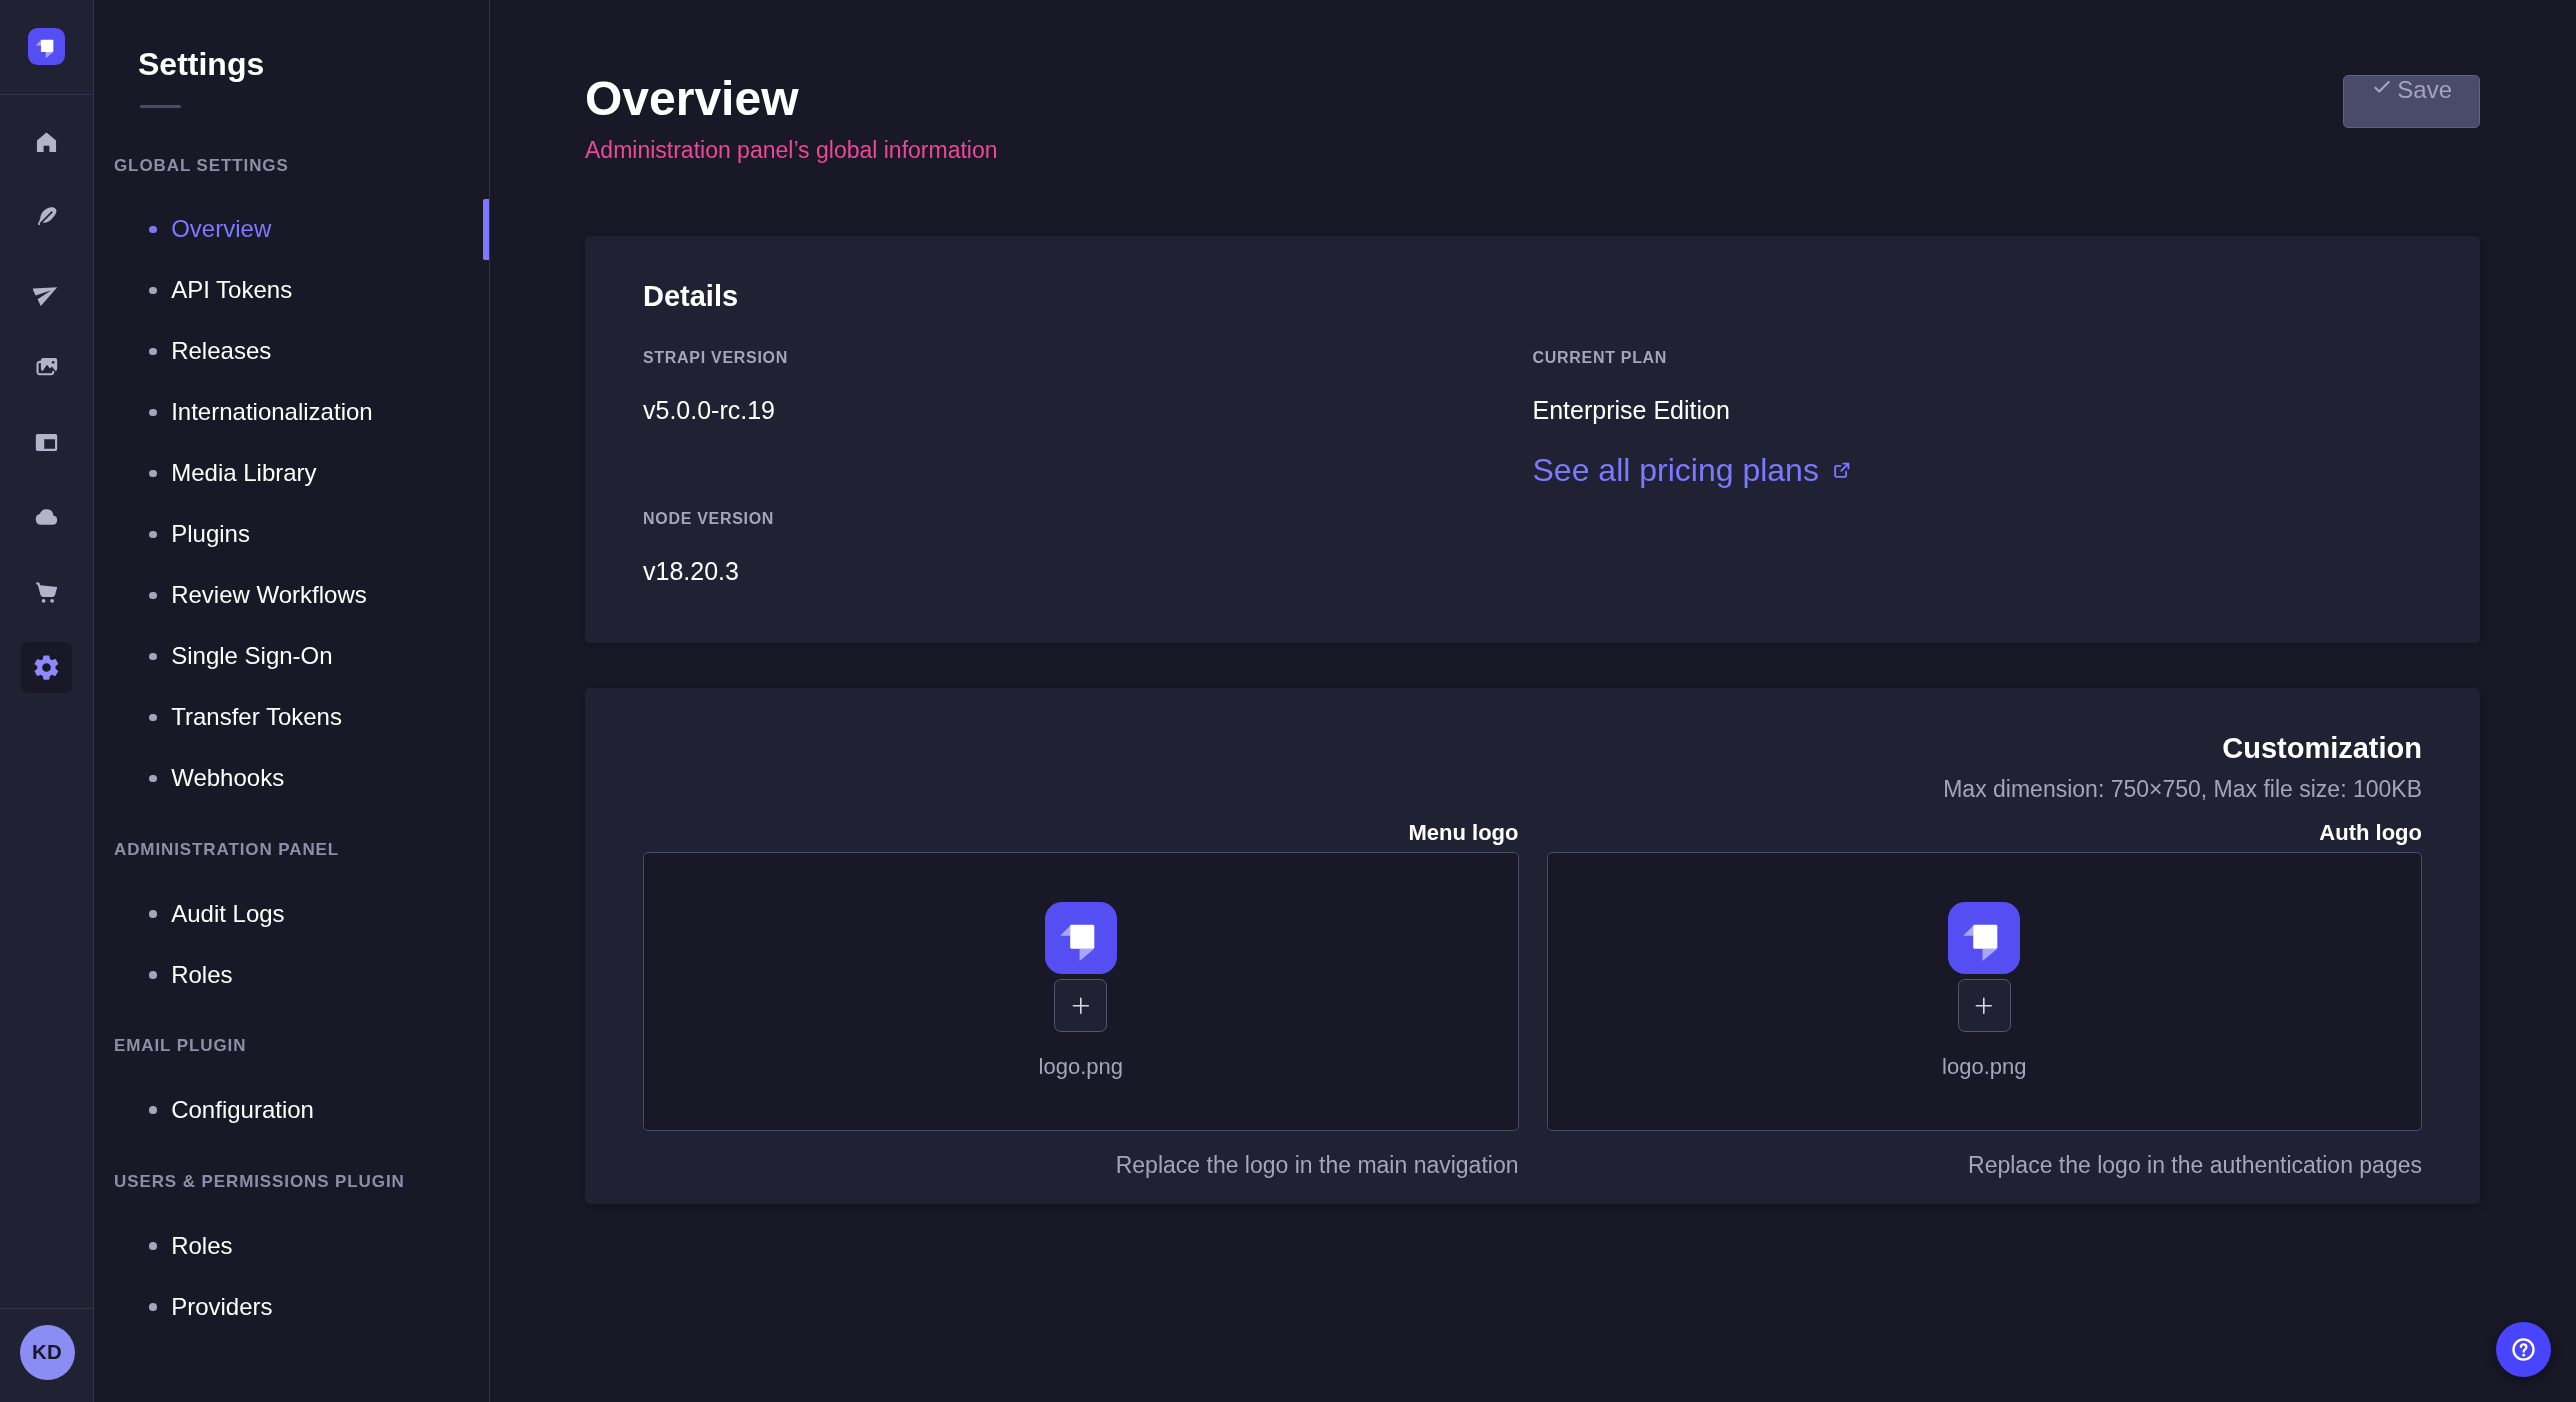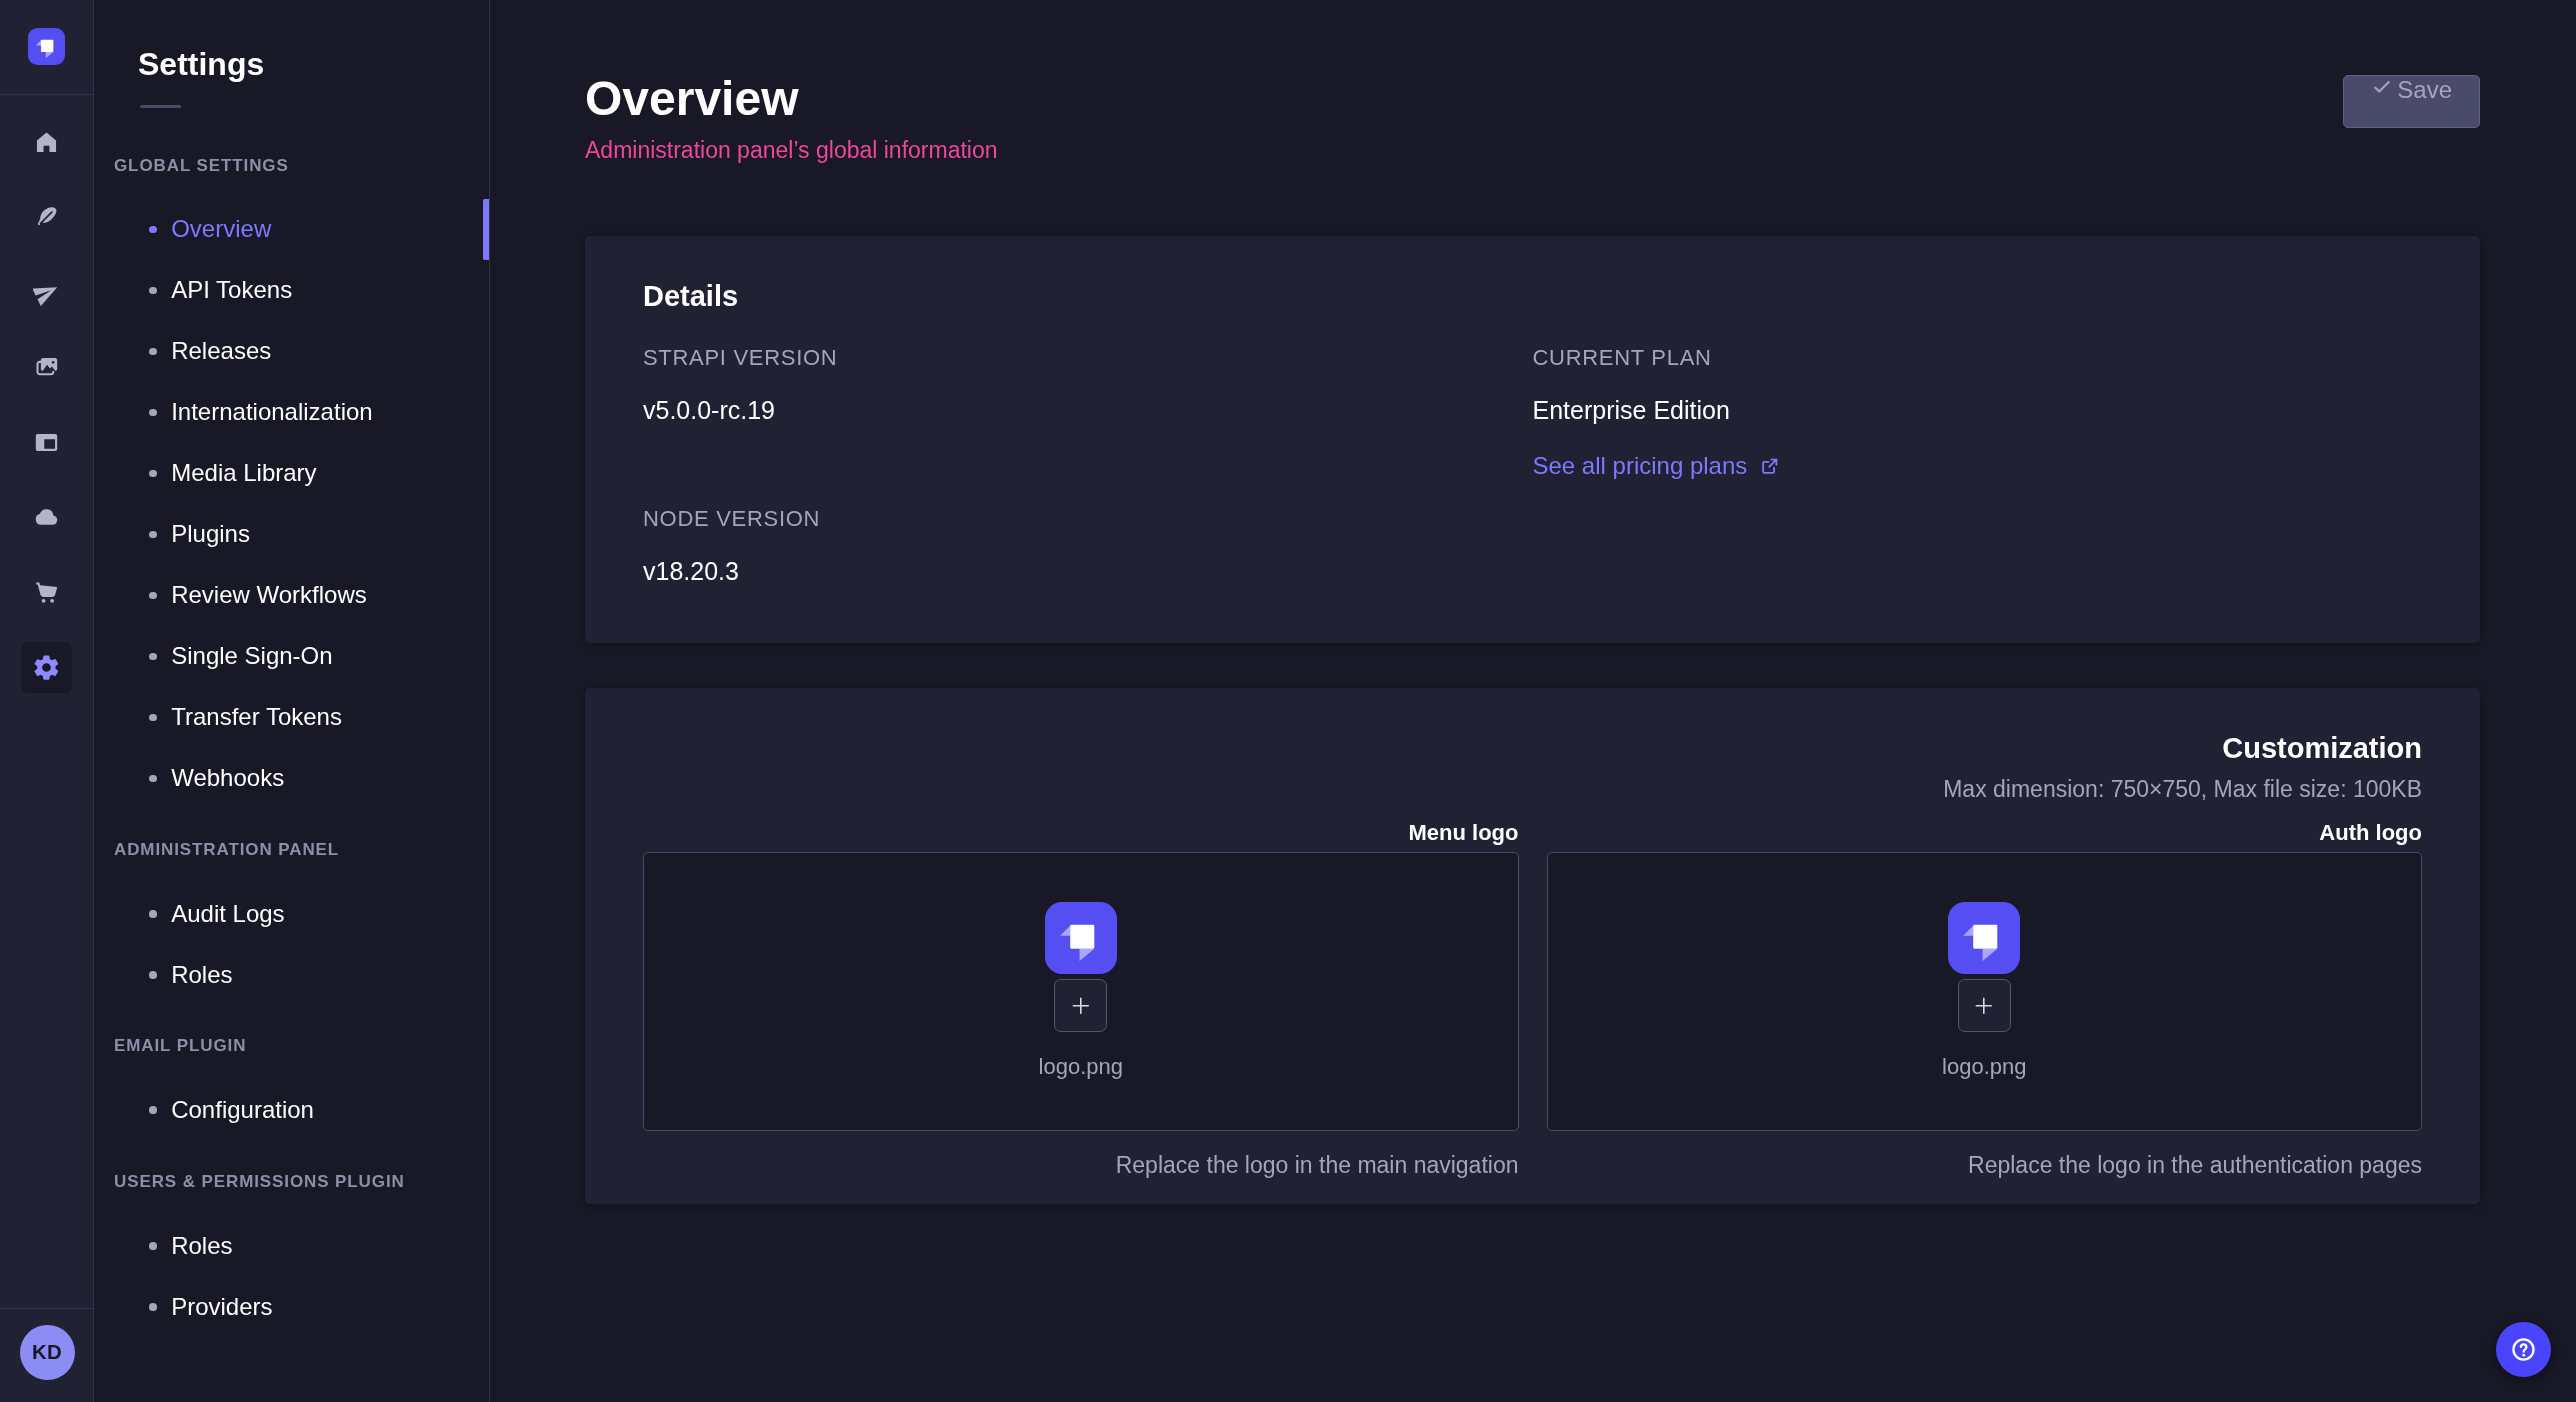--- a/index.html
+++ b/index.html
@@ -83,28 +83,28 @@
 
   .card {
     background:#212134; border-radius:5.1px;
     box-shadow:0 1.7px 8.5px rgba(0,0,0,.2);
   }
   .card h2 { font-size:29px; font-weight:600; color:#ffffff; line-height:34px; }
 
   .card-details { margin-top:70px; padding:43px 58px 56px 58px; }
   .details-grid { display:grid; grid-template-columns:1fr 1fr; margin-top:34px; }
   .field-label {
-    font-size:22px; font-weight:400; letter-spacing:0.7px;
+    font-size:16px; font-weight:700; letter-spacing:0.7px;
     color:#a5a5ba; line-height:22px;
   }
   .field-value { margin-top:26px; font-size:25px; line-height:31px; color:#ffffff; }
   .field + .field { margin-top:82px; }
   .pricing-link {
     margin-top:25.6px; display:inline-flex; align-items:center; gap:12px;
-    color:#7b79ff; font-size:24px; text-decoration:none; cursor:pointer;
+    color:#7b79ff; font-size:32px; text-decoration:none; cursor:pointer;
   }
 
   .card-custom { margin-top:45px; padding:43px 58px 24px 58px;text-align:right; }
   .custom-sub { margin-top:10.2px; font-size:23px; line-height:29px; color:#a5a5ba; }
   .uploads { display:grid; grid-template-columns:1fr 1fr; gap:28px; margin-top:15.3px; }
   .upload-label { font-size:22px; font-weight:700; color:#ffffff; line-height:27px; }
   .upload-box {
     margin-top:5.1px; height:279px; background:#181826;
     border:0.9px solid #4a4a6a; border-radius:5.1px;
     display:flex; flex-direction:column; align-items:center; justify-content:center;

